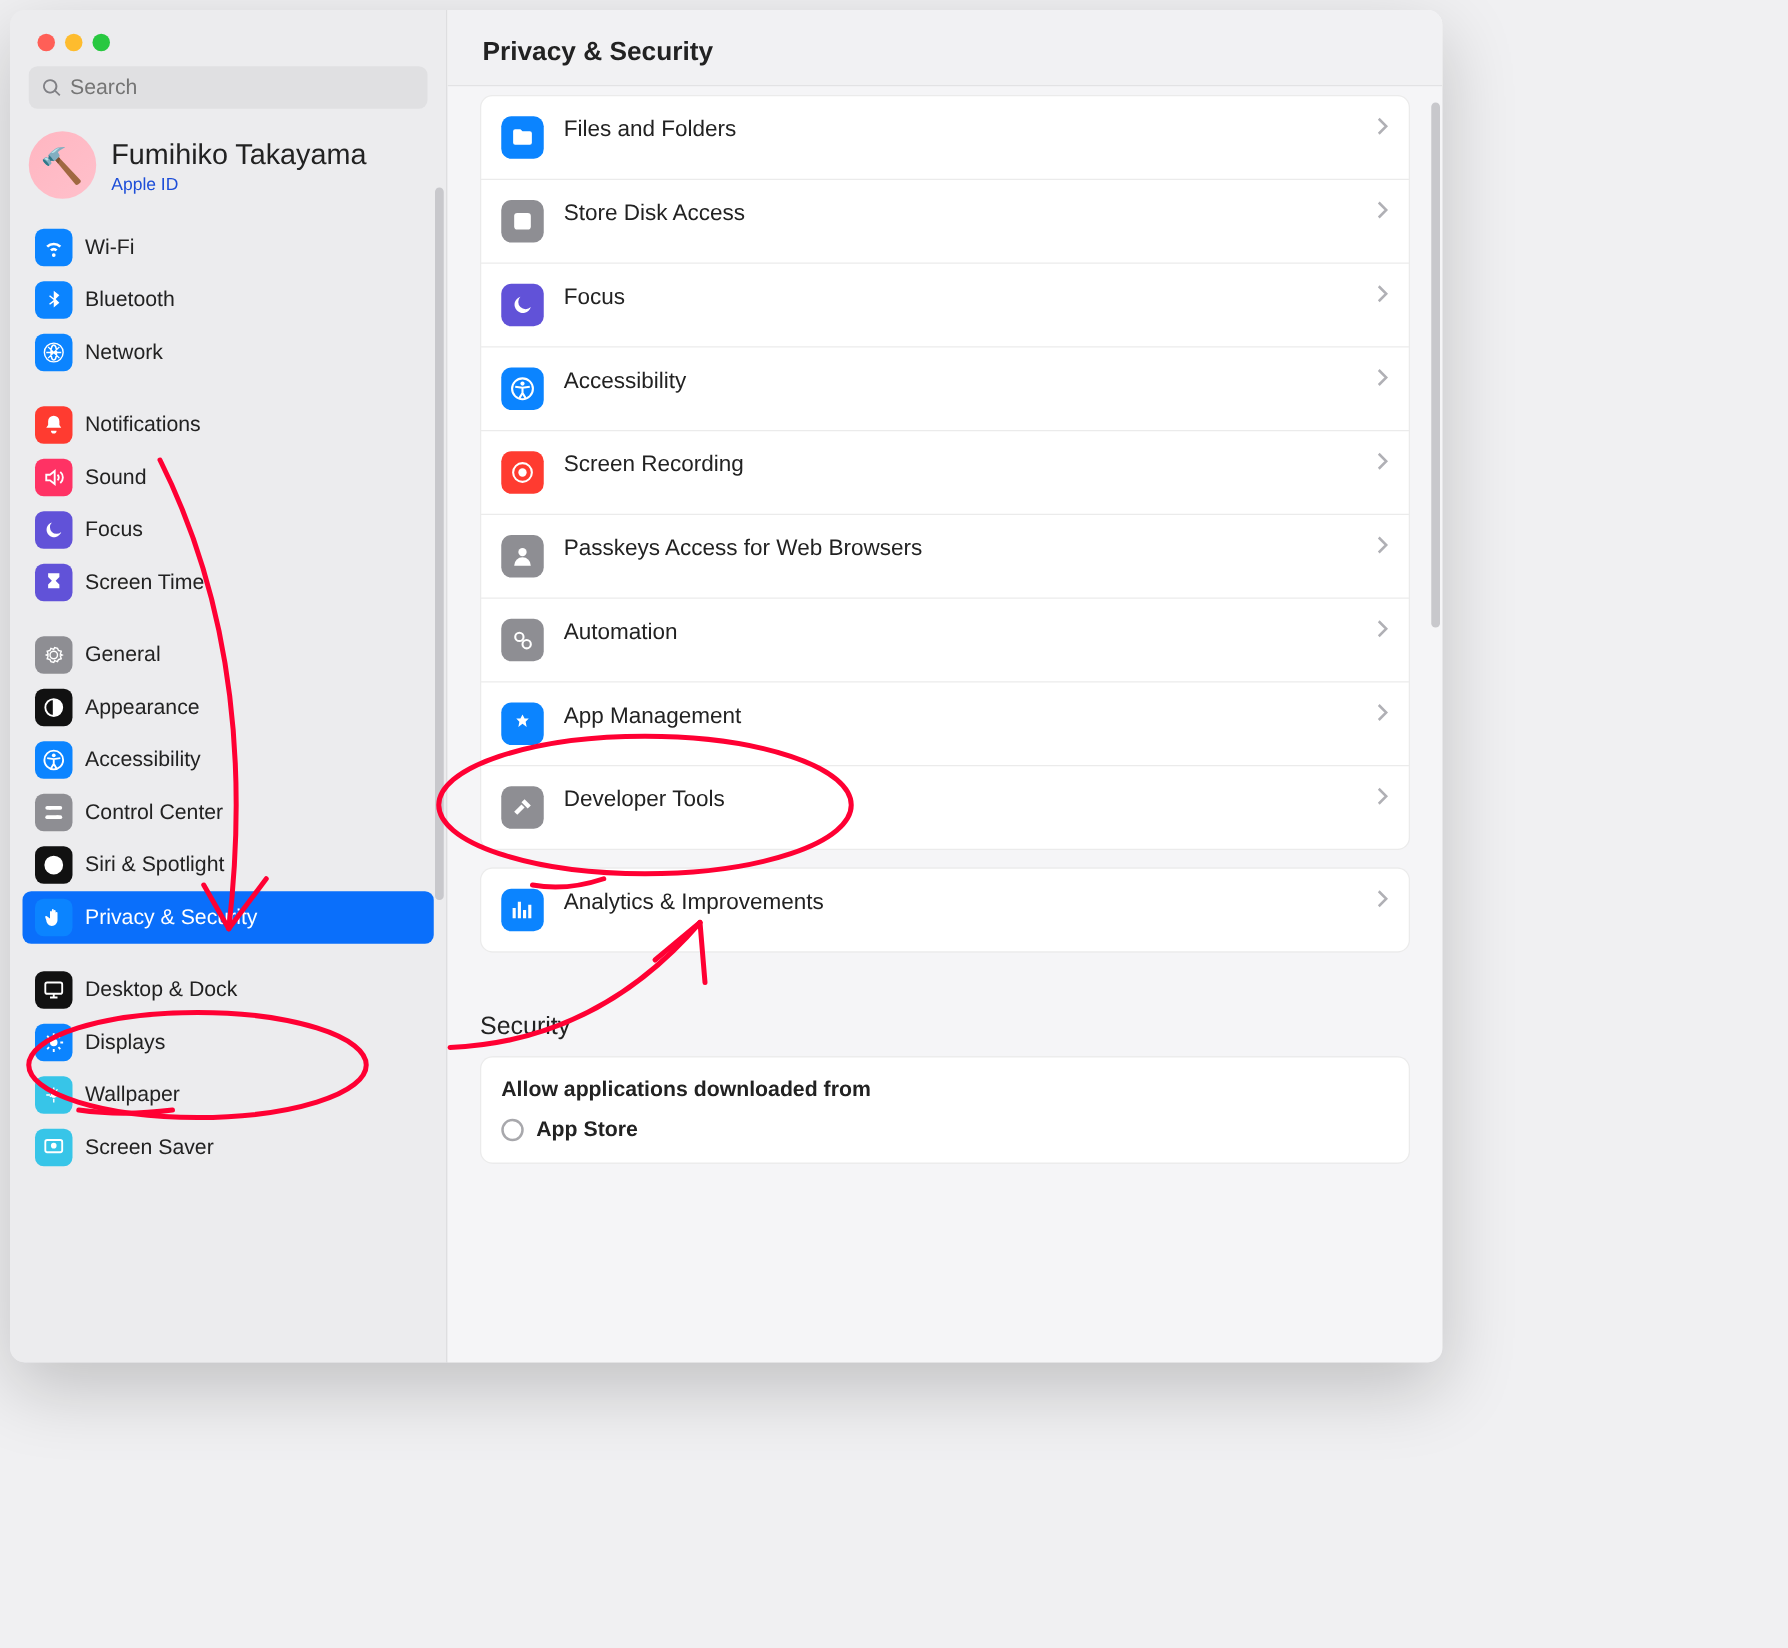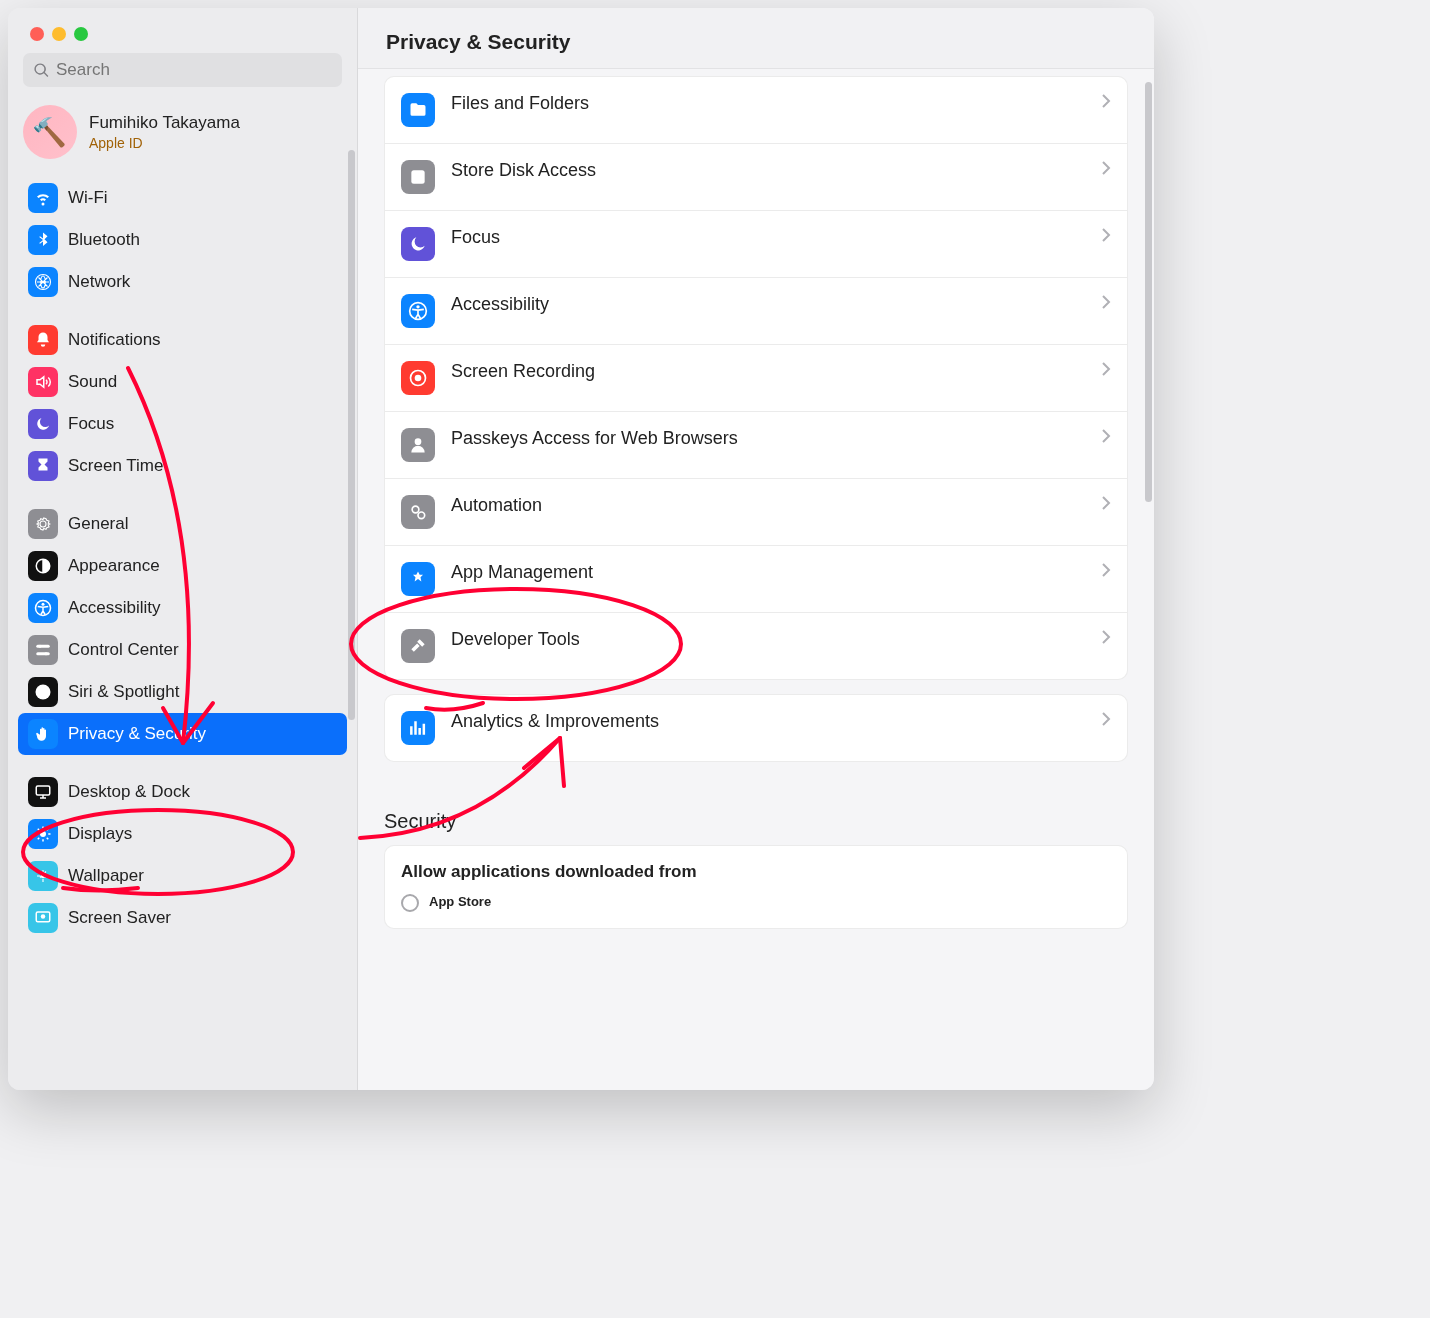--- a/index.html
+++ b/index.html
@@ -10,22 +10,22 @@
     .light { width: 14px; height: 14px; border-radius: 50%; }
     .light.red { background: #ff5f57; }
     .light.yellow { background: #febc2e; }
     .light.green { background: #28c840; }
     .search-wrap { padding: 12px 15px 4px; }
     .search-box { display: flex; align-items: center; background: #e0e0e2; border-radius: 7px; padding: 7px 10px; }
     .search-box svg { color: #808085; margin-right: 6px; }
     .search-box input { border: none; background: transparent; font-size: 17px; color: #808085; outline: none; flex: 1; }
     .profile { display: flex; align-items: center; padding: 14px 15px 18px; gap: 12px; }
     .avatar { width: 54px; height: 54px; border-radius: 50%; background: linear-gradient(135deg,#ffb6c1,#ffc0cb); display: flex; align-items: center; justify-content: center; font-size: 28px; }
-    .profile-name { font-size: 17px; color: #222; margin-bottom: 2px; }
-    .profile-sub { font-size: 14px; color: #a16207; }
+    .profile-name { font-size: 23px; color: #222; margin-bottom: 2px; }
+    .profile-sub { font-size: 14px; color: #1d4ed8; }
     .sidebar-list { flex: 1; overflow-y: auto; padding: 0 10px 10px; }
     .sidebar-group { margin-bottom: 16px; }
     .sidebar-item { display: flex; align-items: center; gap: 10px; padding: 6px 10px; border-radius: 7px; cursor: pointer; font-size: 17px; color: #222; }
     .sidebar-item.selected { background: #0a6ffb; color: #fff; }
     .sidebar-icon { width: 30px; height: 30px; border-radius: 7px; display: flex; align-items: center; justify-content: center; flex-shrink: 0; }
     .sidebar-icon svg { width: 18px; height: 18px; fill: currentColor; }
     .scrollbar { position: absolute; right: 2px; top: 142px; width: 7px; height: 570px; background: #c8c8cc; border-radius: 4px; }
     .main { flex: 1; background: #f5f5f7; display: flex; flex-direction: column; overflow: hidden; }
     .main-header { padding: 22px 28px 14px; border-bottom: 1px solid rgba(0,0,0,.06); background:#f1f1f3; }
     .main-header h1 { font-size: 21px; font-weight: 700; color: #222; }
@@ -33,21 +33,21 @@
     .list-card { background: #fff; border-radius: 10px; border: 1px solid rgba(0,0,0,.08); margin-top: 7px; margin-bottom: 14px; }
     .list-row { display: flex; align-items: flex-start; padding: 16px 16px; gap: 16px; cursor: pointer; }
     .list-row + .list-row { border-top: 1px solid rgba(0,0,0,.08); }
     .list-row .label { flex: 1; font-size: 18px; color: #222; }
     .list-row .chev { color: #b0b0b5; }
     .row-icon { width: 34px; height: 34px; border-radius: 8px; display: flex; align-items: center; justify-content: center; color: #fff; flex-shrink: 0; }
     .row-icon svg { width: 20px; height: 20px; fill: currentColor; }
     .section-title { font-size: 20px; font-weight: 400; color: #222; padding: 34px 0 12px; }
     .security-card { background: #fff; border-radius: 10px; border: 1px solid rgba(0,0,0,.08); padding: 16px; font-weight: bold; }
     .security-prompt { font-size: 17px; color: #222; margin-bottom: 12px; }
-    .radio-line { display: flex; align-items: flex-start; gap: 10px; font-size: 13px; color: #222; }
+    .radio-line { display: flex; align-items: center; gap: 10px; font-size: 17px; color: #222; }
     .radio { width: 18px; height: 18px; border-radius: 50%; border: 2px solid #a8a8ac; }
     .main-scrollbar { position: absolute; right: 2px; top: 74px; width: 7px; height: 420px; background: #c8c8cc; border-radius: 4px; }
     .annotation { position: absolute; top: 0; left: 0; width: 100%; height: 100%; pointer-events: none; z-index: 10; }
   </style>
 </head>
 <body>
 
 <div class="window">
 
   <div class="sidebar">

